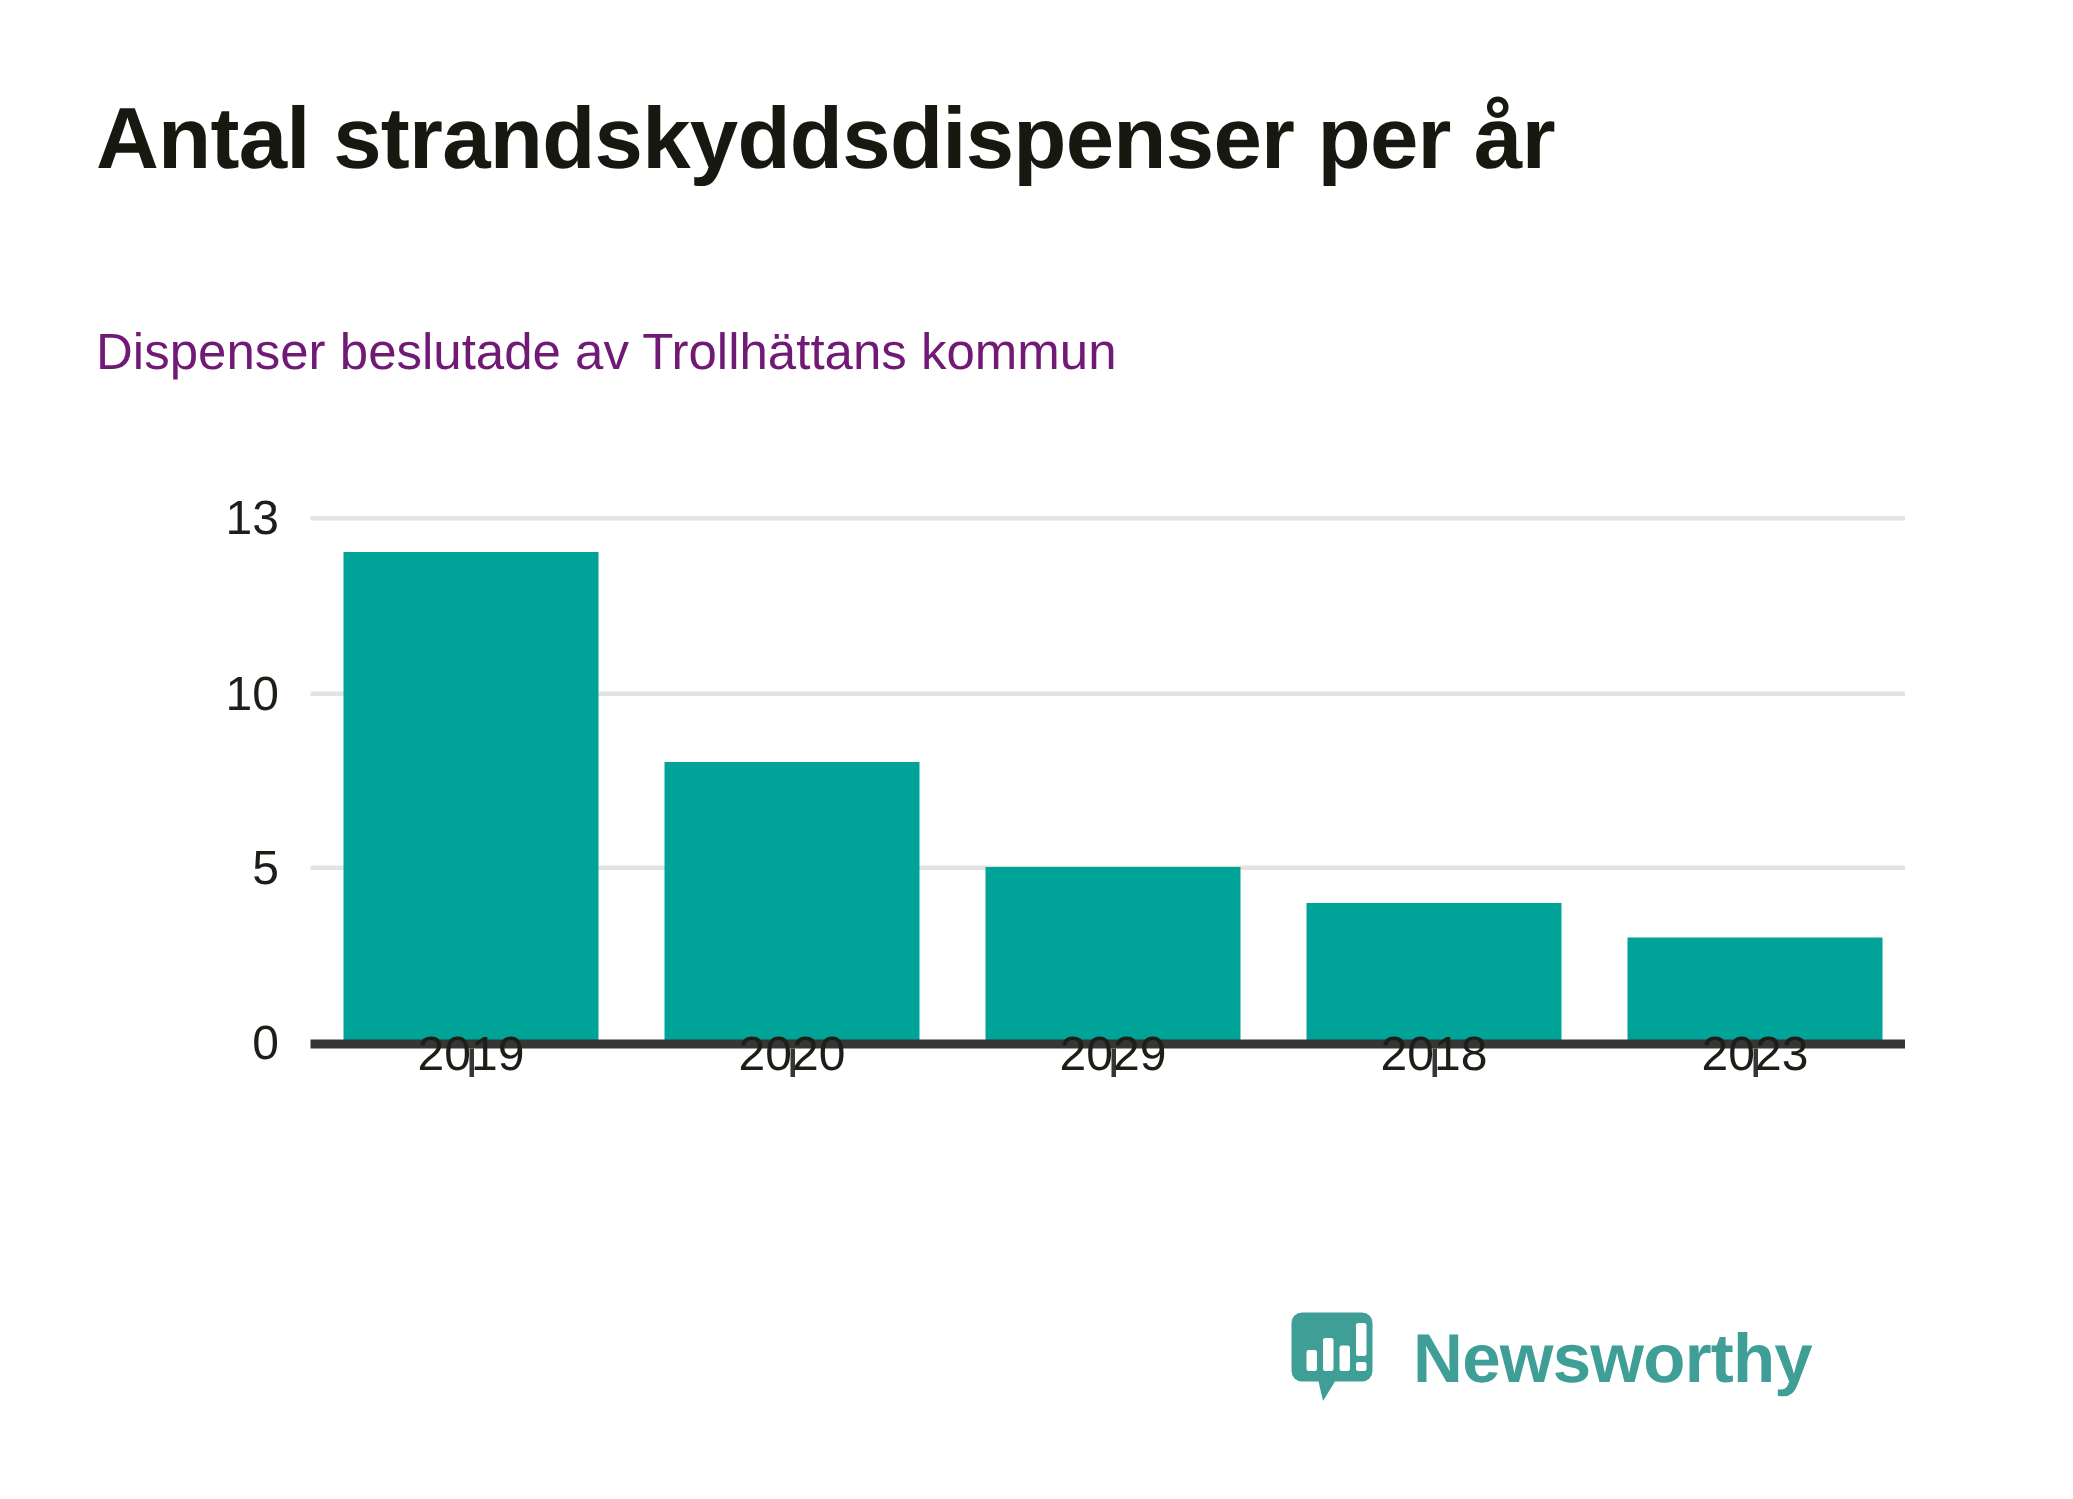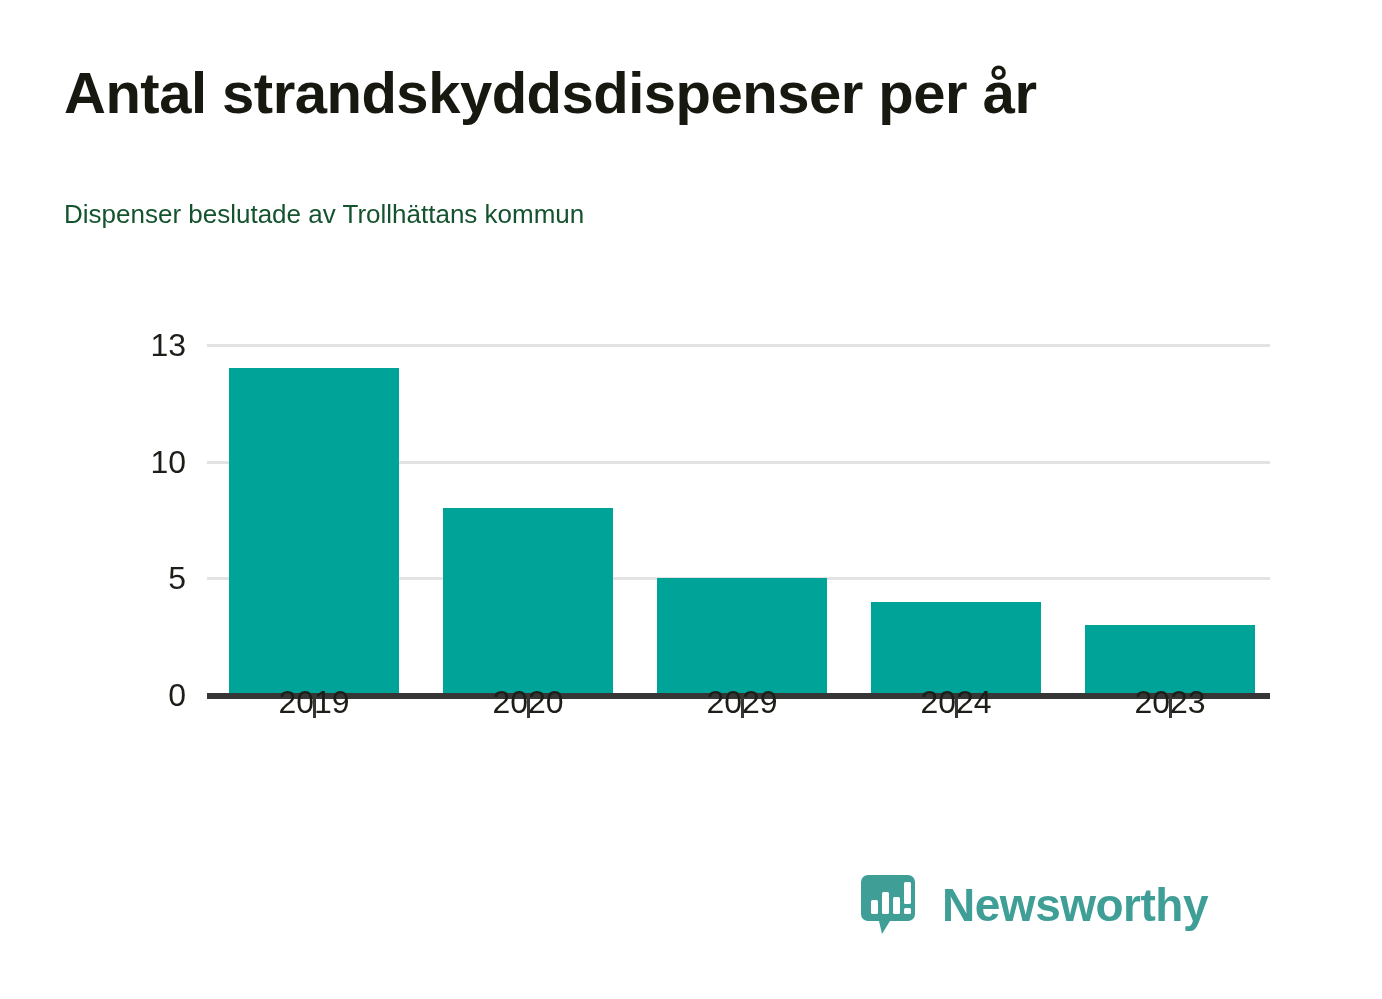--- a/index.html
+++ b/index.html
@@ -27,26 +27,26 @@
     font-size: 58px;
     line-height: 1.08;
     font-weight: 700;
     letter-spacing: -0.5px;
     color: #17180f;
     white-space: nowrap;
   }
   .subtitle {
     position: absolute;
     left: 64px;
-    top: 200px;
+    top: 216px;
     width: 1280px;
-    font-size: 26px;
+    font-size: 34px;
     line-height: 1.15;
     font-weight: 400;
-    color: #14532d;
+    color: #701a75;
     white-space: nowrap;
   }
 
   
   .chart {
     position: absolute;
     left: 0;
     top: 0;
     width: 1382px;
     height: 999px;
@@ -160,21 +160,21 @@
         <div class="ylabel" style="top: 562.333px;">5</div>
         <div class="ylabel" style="top: 445.667px;">10</div>
         <div class="ylabel" style="top: 329px;">13</div>
         <div class="tick" style="left: 312.5px;"></div>
         <div class="xlabel" style="left: 194px;">2019</div>
         <div class="tick" style="left: 526.5px;"></div>
         <div class="xlabel" style="left: 408px;">2020</div>
         <div class="tick" style="left: 740.5px;"></div>
         <div class="xlabel" style="left: 622px;">2029</div>
         <div class="tick" style="left: 954.5px;"></div>
-        <div class="xlabel" style="left: 836px;">2024</div>
+        <div class="xlabel" style="left: 836px;">2018</div>
         <div class="tick" style="left: 1168.5px;"></div>
         <div class="xlabel" style="left: 1050px;">2023</div>
       </div>
   </div>
 
 
   <div class="logo">
     <svg class="logo-mark" viewBox="0 0 56 64">
       <path d="M8 2 H48 A7 7 0 0 1 55 9 V41 A7 7 0 0 1 48 48 H30 L22 61 L19 48 H8 A7 7 0 0 1 1 41 V9 A7 7 0 0 1 8 2 Z" fill="#3f9e96"></path>
       <rect x="11" y="27" width="7" height="14" rx="1.5" fill="#ffffff"></rect>

